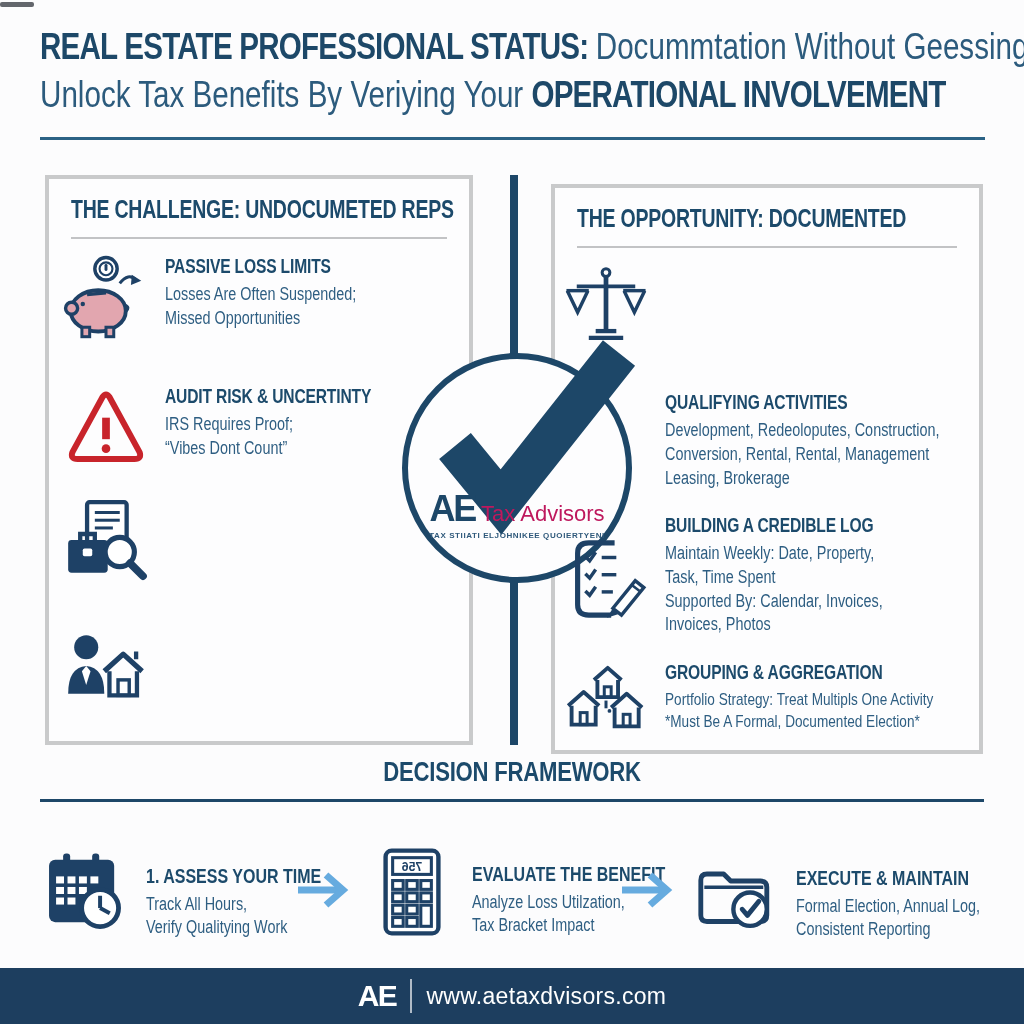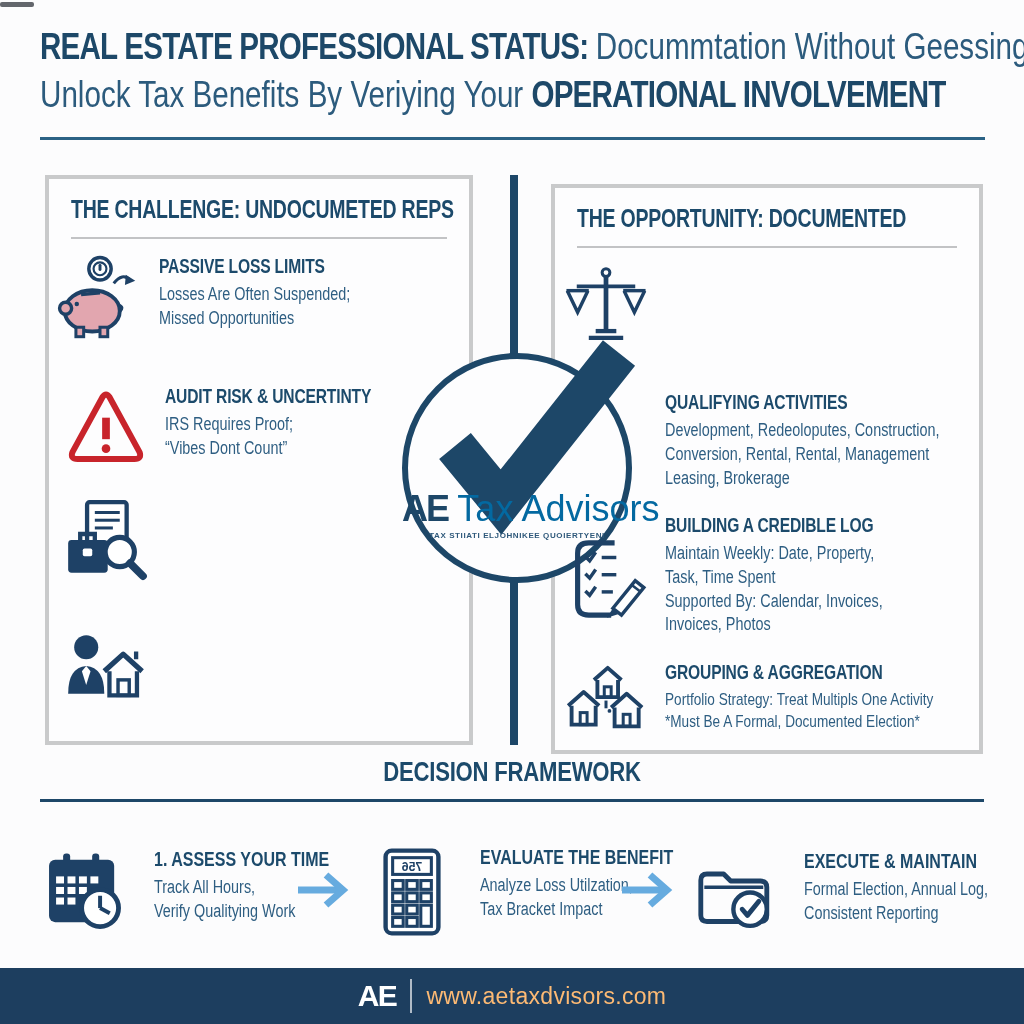--- a/index.html
+++ b/index.html
@@ -33,55 +33,55 @@
   .item-body{margin-top:5px;font-size:18px;font-weight:400;color:#2e5e82;line-height:1.32;white-space:pre;
     transform:scaleX(0.80);transform-origin:left top;}
   .tight .item-body{font-size:17px;}
   
   .vbar{position:absolute;left:510px;top:175px;width:8px;height:570px;background:#1d4768;z-index:1;}
   .badge-circle{position:absolute;left:402px;top:353px;width:230px;height:230px;border-radius:50%;
     background:#fdfdfe;border:6px solid #1d4768;box-sizing:border-box;z-index:2;}
   .big-check{position:absolute;left:398px;top:328px;width:252px;height:252px;z-index:3;}
   .badge-brand{position:absolute;left:402px;top:488px;width:230px;text-align:center;z-index:4;white-space:nowrap;}
   .brand-bold{font-size:36px;font-weight:800;color:#1d4768;letter-spacing:-2px;}
-  .brand-rest{font-size:36px;font-weight:400;color:#0369a1;}
+  .brand-rest{font-size:22px;font-weight:400;color:#be185d;}
   .badge-tag{position:absolute;left:392px;top:531px;width:250px;text-align:center;z-index:4;
     font-size:8px;font-weight:700;letter-spacing:0.6px;color:#2f597b;white-space:nowrap;}
   
   .dec-title{position:absolute;left:0;top:757px;width:1024px;text-align:center;font-size:27px;font-weight:800;
     color:#1c4a6b;letter-spacing:-0.3px;transform:scaleX(0.82);transform-origin:center top;}
   .dec-rule{position:absolute;left:40px;top:799px;width:944px;height:3px;background:#1d4768;}
-  .step{position:absolute;display:flex;gap:24px;align-items:flex-start;}
+  .step{position:absolute;display:flex;gap:16px;align-items:flex-end;}
   .step .ico{width:88px;height:92px;flex:0 0 88px;}
   .step-title{font-size:20px;font-weight:800;color:#1c4a6b;white-space:nowrap;
     transform:scaleX(0.80);transform-origin:left top;}
   .step-body{margin-top:5px;font-size:18px;color:#2e5e82;line-height:1.32;white-space:pre;
     transform:scaleX(0.80);transform-origin:left top;}
   .arrow{position:absolute;width:56px;height:40px;}
   
   .footer{position:absolute;left:0;top:968px;width:1024px;height:56px;background:#1d3e5f;
     display:flex;align-items:center;justify-content:center;gap:14px;}
   .f-brand{font-size:30px;font-weight:800;color:#ffffff;letter-spacing:-1.5px;}
   .f-div{width:2px;height:34px;background:rgba(255,255,255,0.65);}
-  .f-url{font-size:23px;font-weight:400;color:#fdba74;letter-spacing:0.3px;}
+  .f-url{font-size:23px;font-weight:400;color:#ffffff;letter-spacing:0.3px;}
 </style>
 </head>
 <body>
 
 <div class="artifact"></div>
 
 <div class="hline hline1"><span class="hb">REAL ESTATE PROFESSIONAL STATUS: </span><span class="hr1">Docummtation Without Geessing</span></div>
 <div class="hline hline2"><span class="hr1">Unlock Tax Benefits By Veriying Your </span><span class="hb">OPERATIONAL INVOLVEMENT</span></div>
 <div class="hdr-rule"></div>
 
 <div class="panel panel-left">
   <div class="panel-title">THE CHALLENGE: UNDOCUMETED REPS</div>
   <div class="panel-rule"></div>
 
-  <div class="p-item" style="left:8px;top:76px">
+  <div class="p-item" style="left:14px;top:76px">
     <span class="ico">
       <svg viewBox="0 0 100 100">
         <circle cx="50" cy="16" r="13" fill="#fff" stroke="#1e4166" stroke-width="4"></circle>
         <circle cx="50" cy="16" r="7.5" fill="none" stroke="#1e4166" stroke-width="2.5"></circle>
         <rect x="48.3" y="10.5" width="3.4" height="8" rx="1.5" fill="#1e4166"></rect>
         <path d="M66,33 Q76,20 85,29" stroke="#1e4166" stroke-width="3.5" fill="none"></path>
         <polygon points="80,23 91,30 79,35" fill="#1e4166"></polygon>
         <ellipse cx="41" cy="65" rx="32" ry="24" fill="#e2a6af" stroke="#1e4166" stroke-width="4.5"></ellipse>
         <line x1="28" y1="46" x2="50" y2="44" stroke="#1e4166" stroke-width="4"></line>
         <circle cx="10" cy="62" r="7" fill="#e2a6af" stroke="#1e4166" stroke-width="4"></circle>

